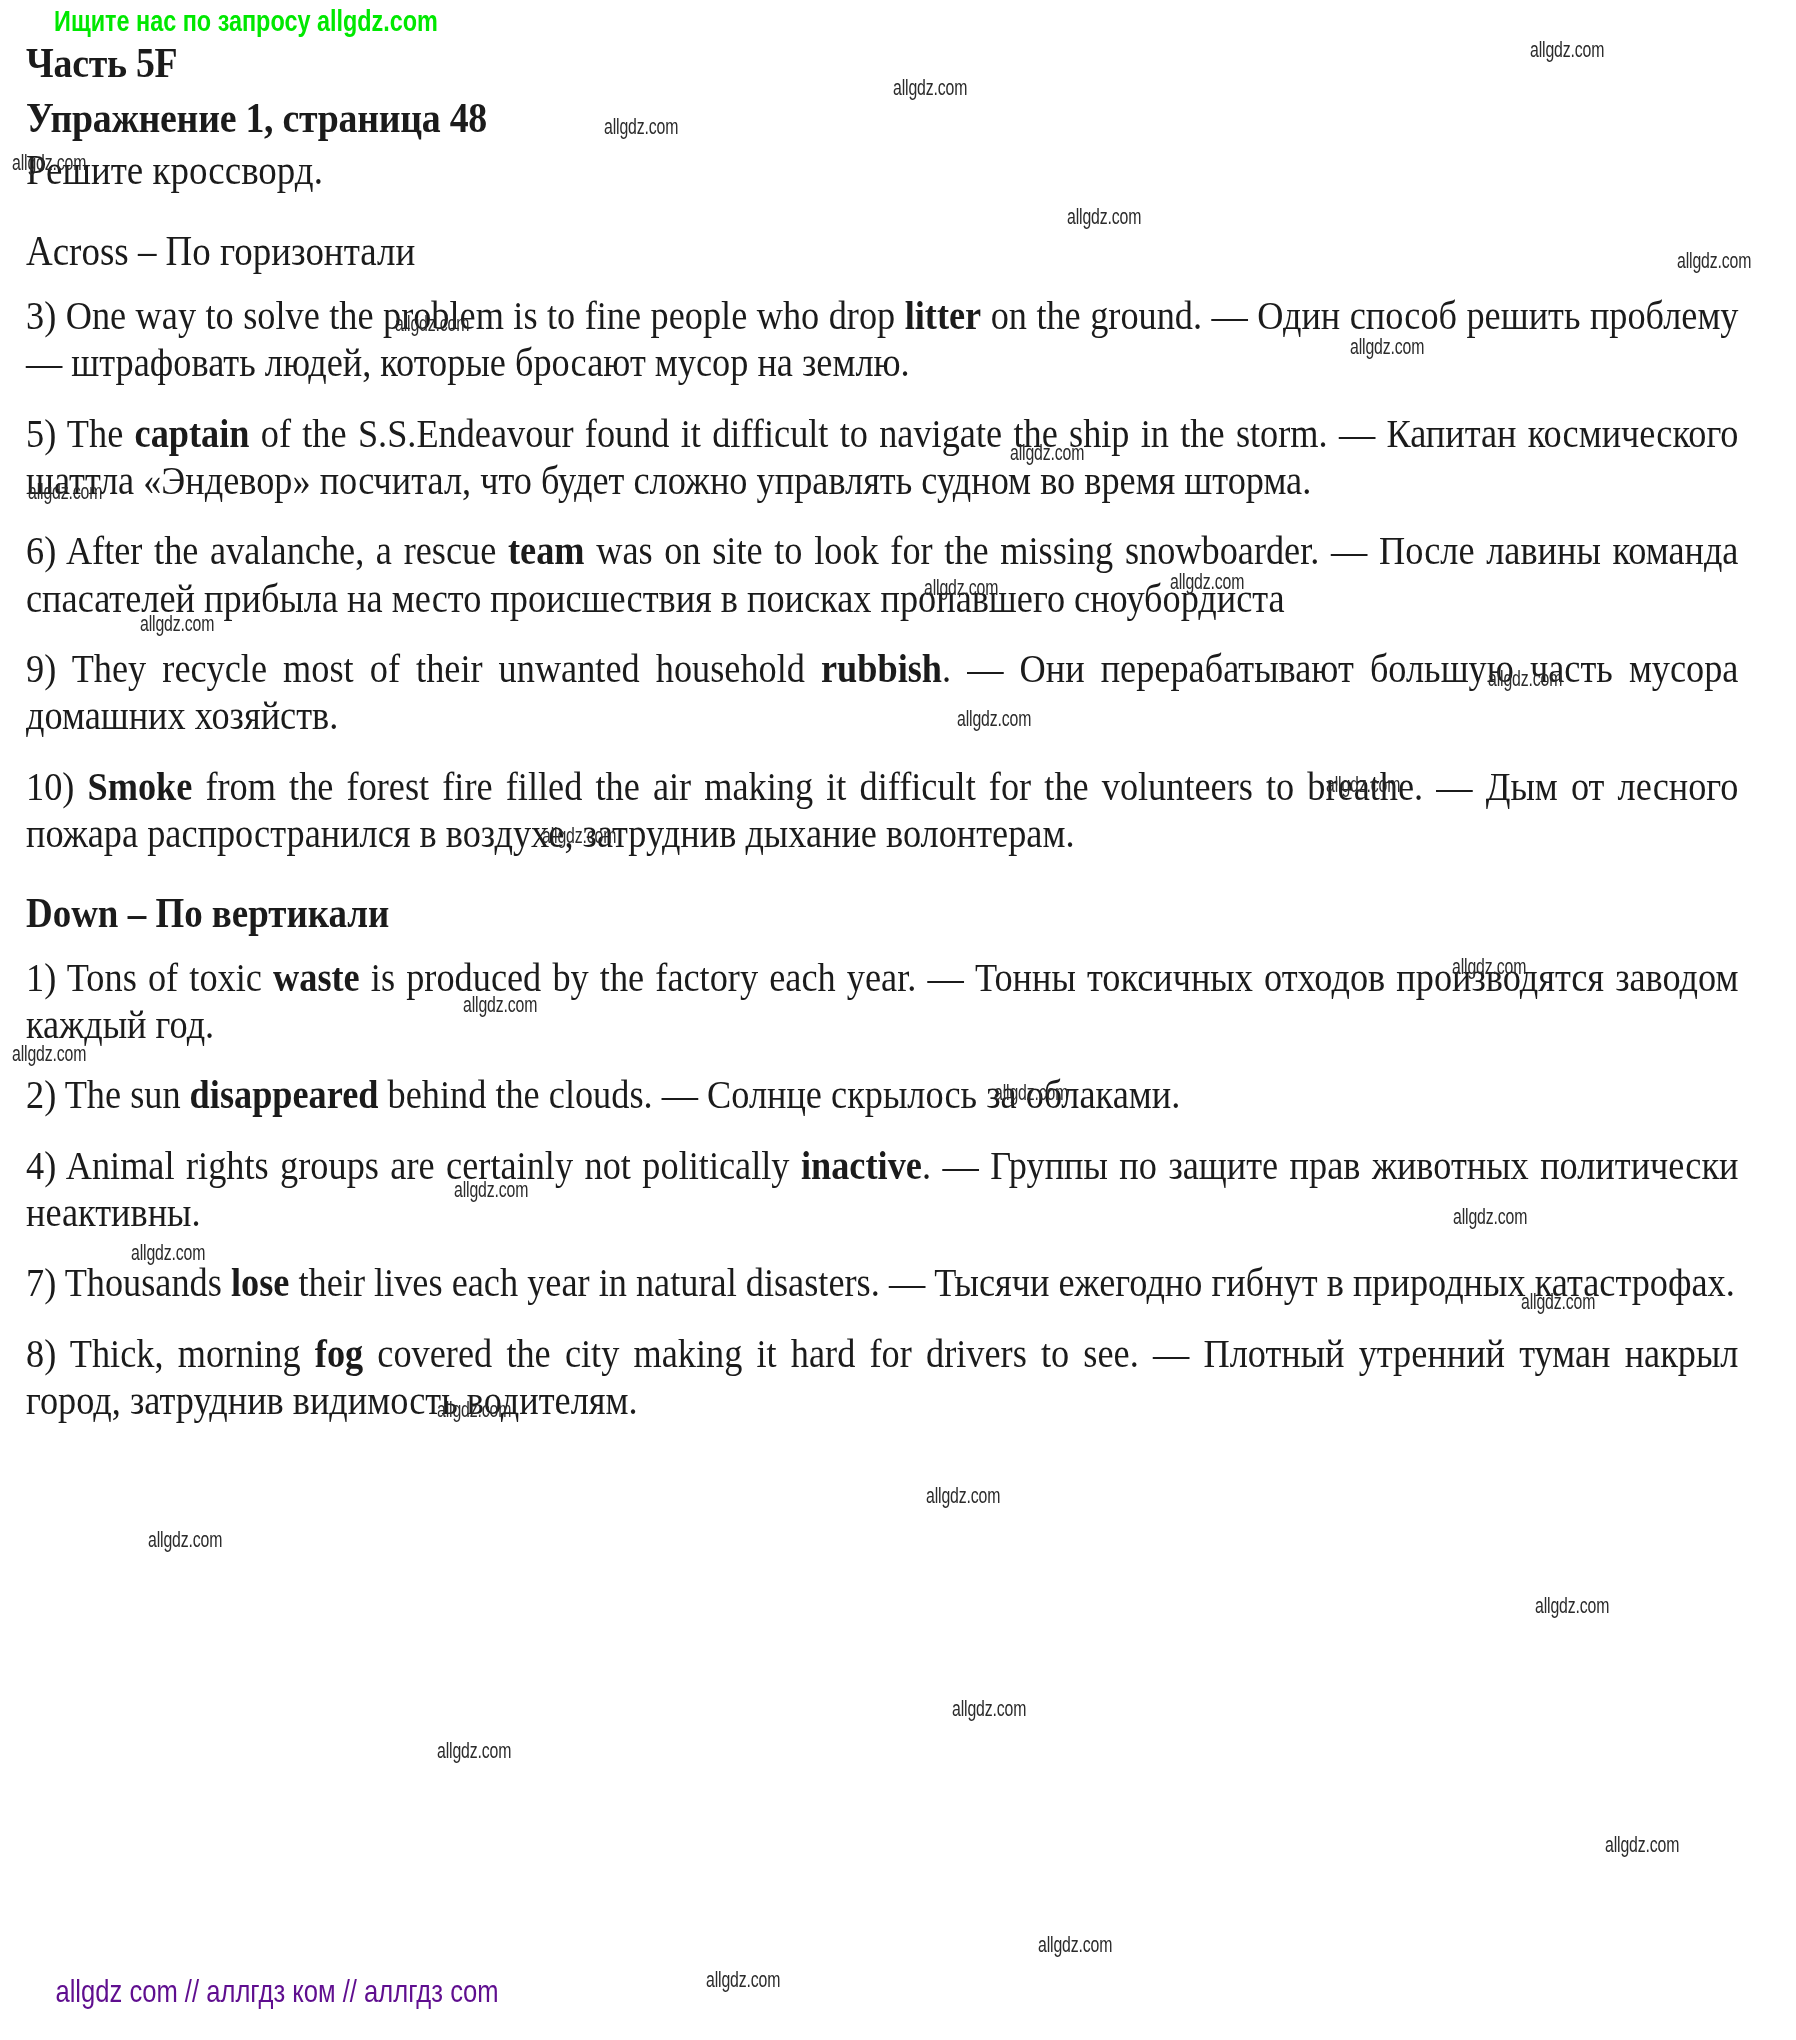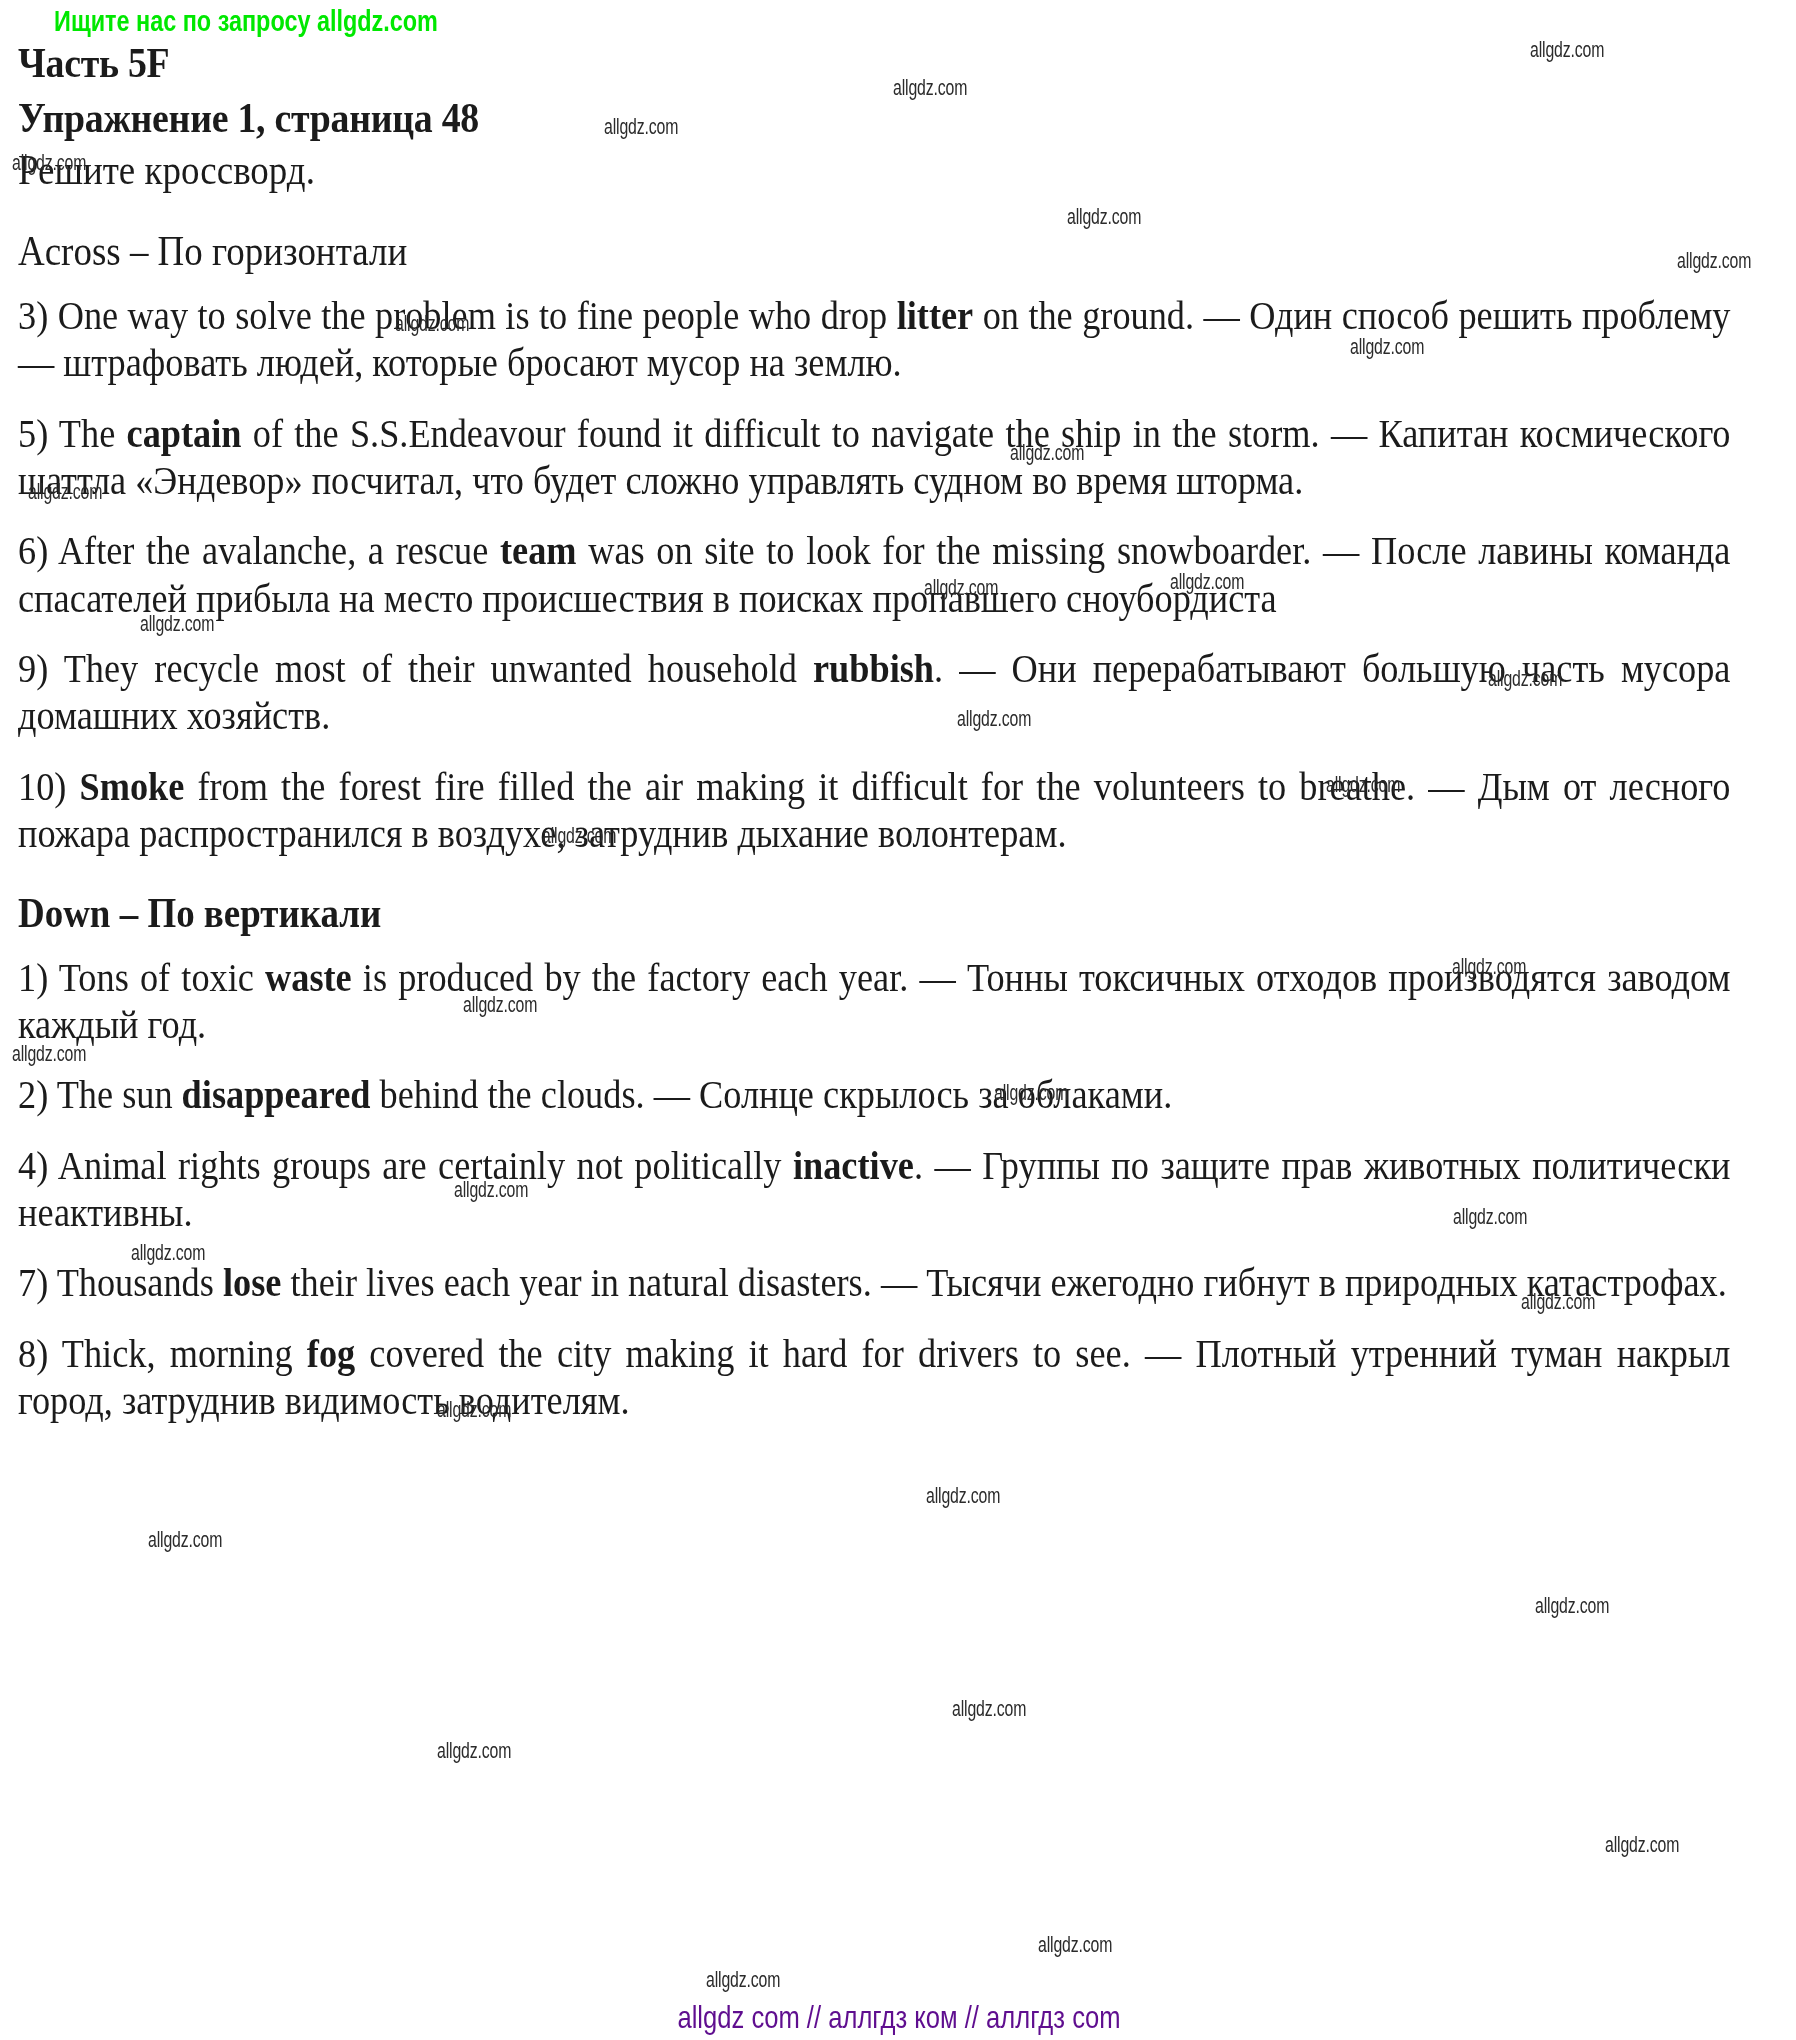--- a/index.html
+++ b/index.html
@@ -50,21 +50,21 @@
     font-weight: bold;
     color: #00e800;
     display: inline-block;
     transform: scaleX(0.78);
     white-space: nowrap;
   }
 
   
   #content {
     position: absolute;
-    left: 18px;
+    left: 26px;
     top: 38px;
     width: 1716px;
     z-index: 2;
   }
 
   .title-line {
     font-size: 43px;
     font-weight: bold;
     line-height: 1.16;
     letter-spacing: -0.3px;
@@ -102,23 +102,22 @@
     width: 1935px;          
     hyphens: none;
   }
   .item:last-child { margin-bottom: 0; }
   .item b { font-weight: bold; }
 
   
   #footer {
     position: absolute;
     left: 0;
-    bottom: 4px;
+    bottom: 30px;
     width: 100%;
-    text-align: center;
     z-index: 6;
   }
   #footer span {
     font-family: "Liberation Sans", "DejaVu Sans", sans-serif;
     font-size: 32px;
     color: #5f0e8f;
     display: inline-block;
     transform: scaleX(0.8);
     white-space: nowrap;
   }

